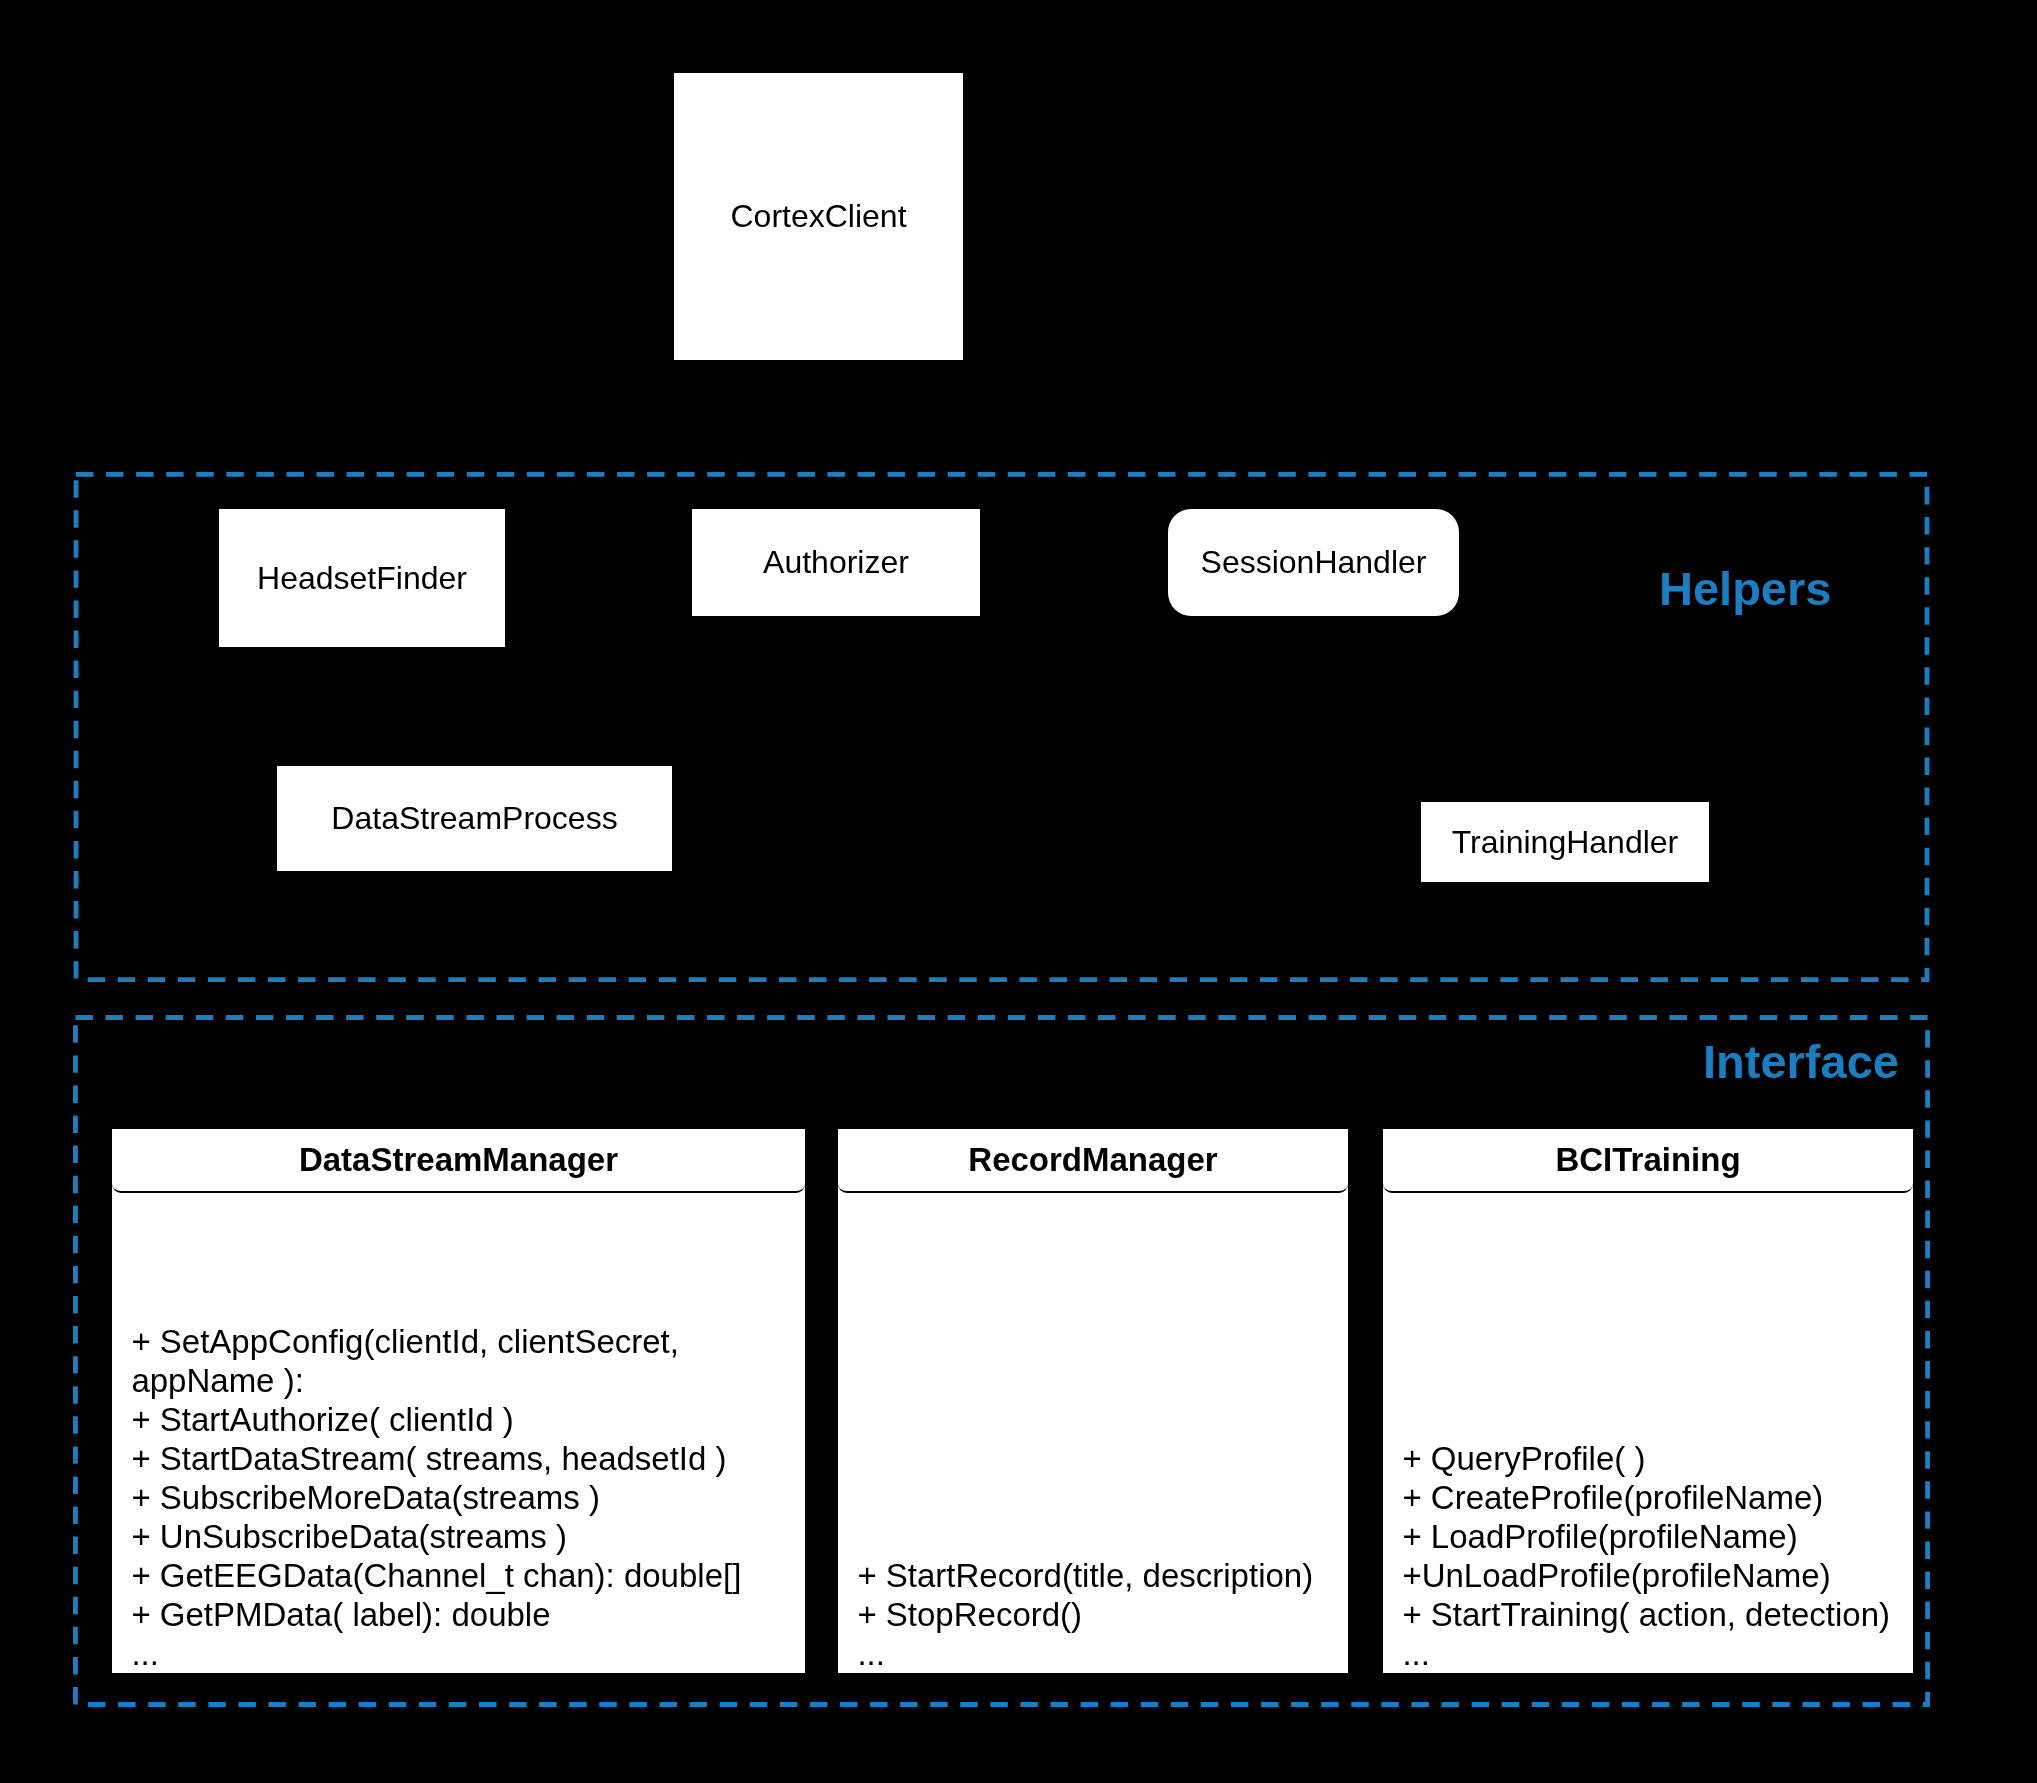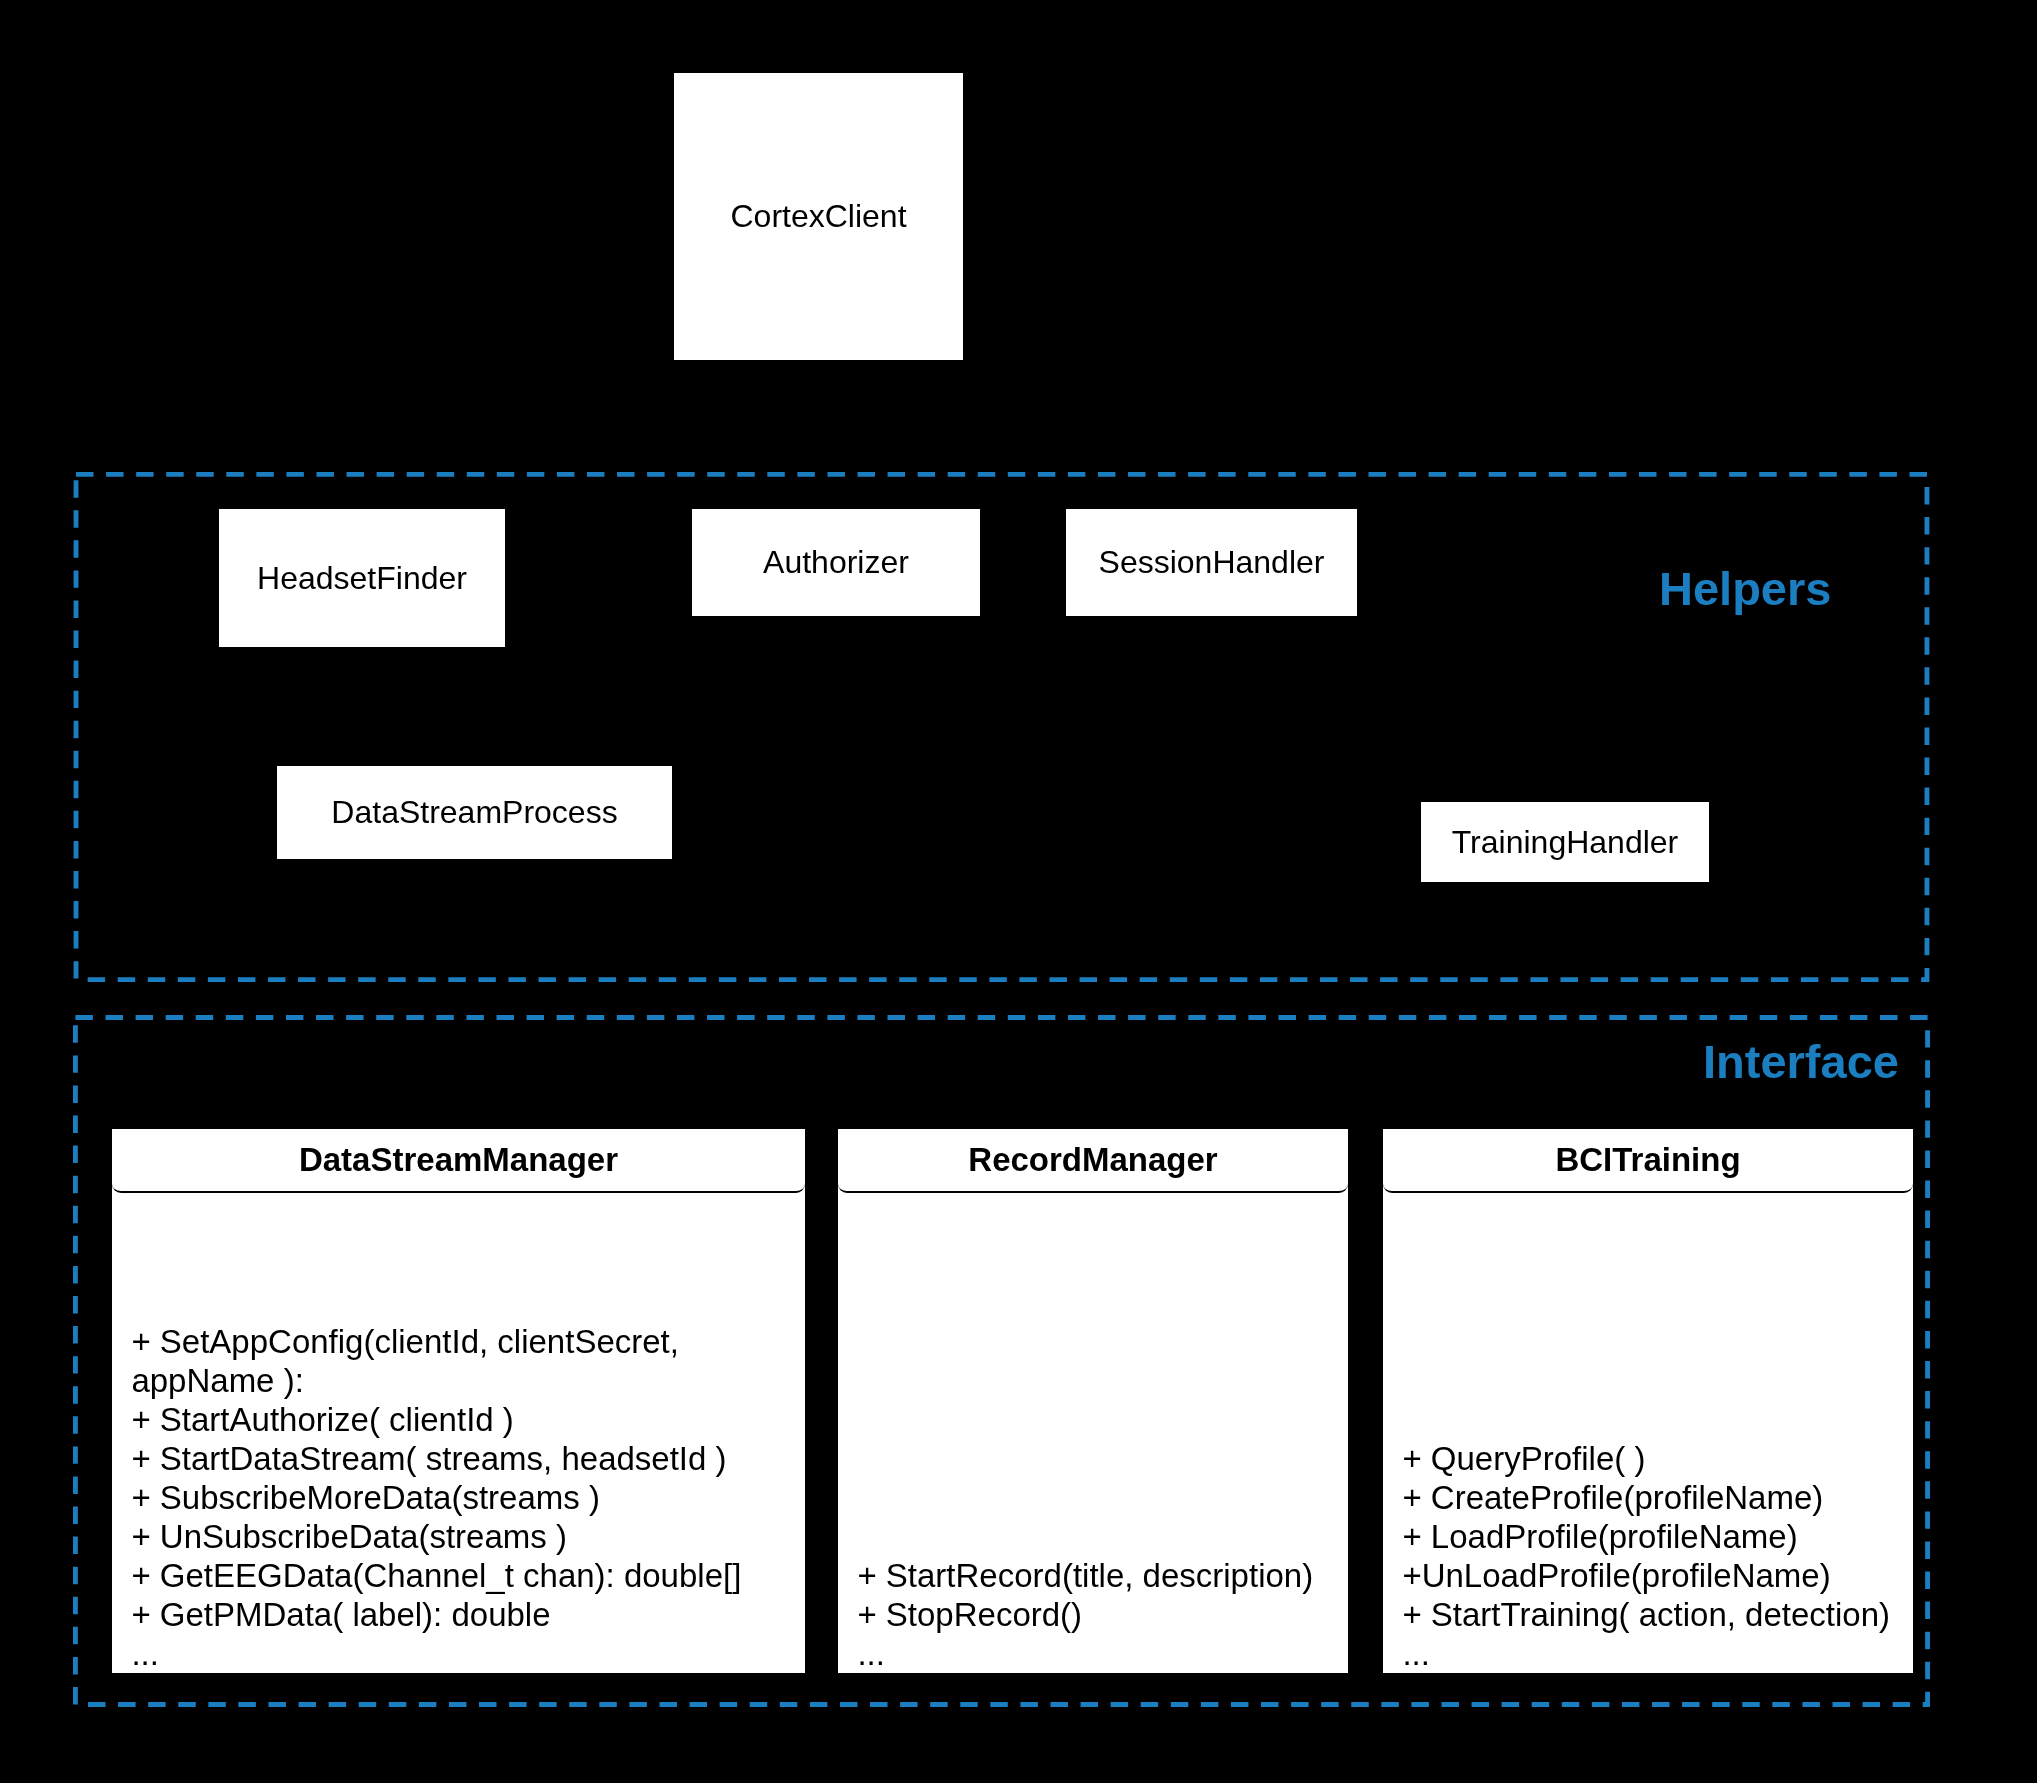--- a/index.html
+++ b/index.html
@@ -42,22 +42,22 @@
     color: var(--node-text);
     display: flex;
     align-items: center;
     justify-content: center;
     font-size: 32px;
     text-align: center;
   }
   .node-cortexclient      { left: 674px;  top: 73px;  width: 289px; height: 287px; }
   .node-headsetfinder     { left: 219px;  top: 509px; width: 286px; height: 138px; }
   .node-authorizer        { left: 674px;  top: 509px; width: 288px; height: 107px; margin-left: 18px; }
-  .node-sessionhandler    { left: 1066px; top: 509px; width: 291px; height: 107px; }
-  .node-datastreamprocess { left: 277px;  top: 766px; width: 395px; height: 93px; }
+  .node-sessionhandler    { left: 1168px; top: 509px; width: 291px; height: 107px; border-radius: 23px; }
+  .node-datastreamprocess { left: 277px;  top: 766px; width: 395px; height: 105px; }
   .node-traininghandler   { left: 1421px; top: 802px; width: 288px; height: 80px; }
 
   
   .group-label {
     position: absolute;
     color: var(--accent);
     font-size: 47px;
     font-weight: bold;
     line-height: 1.1;
     white-space: nowrap;

